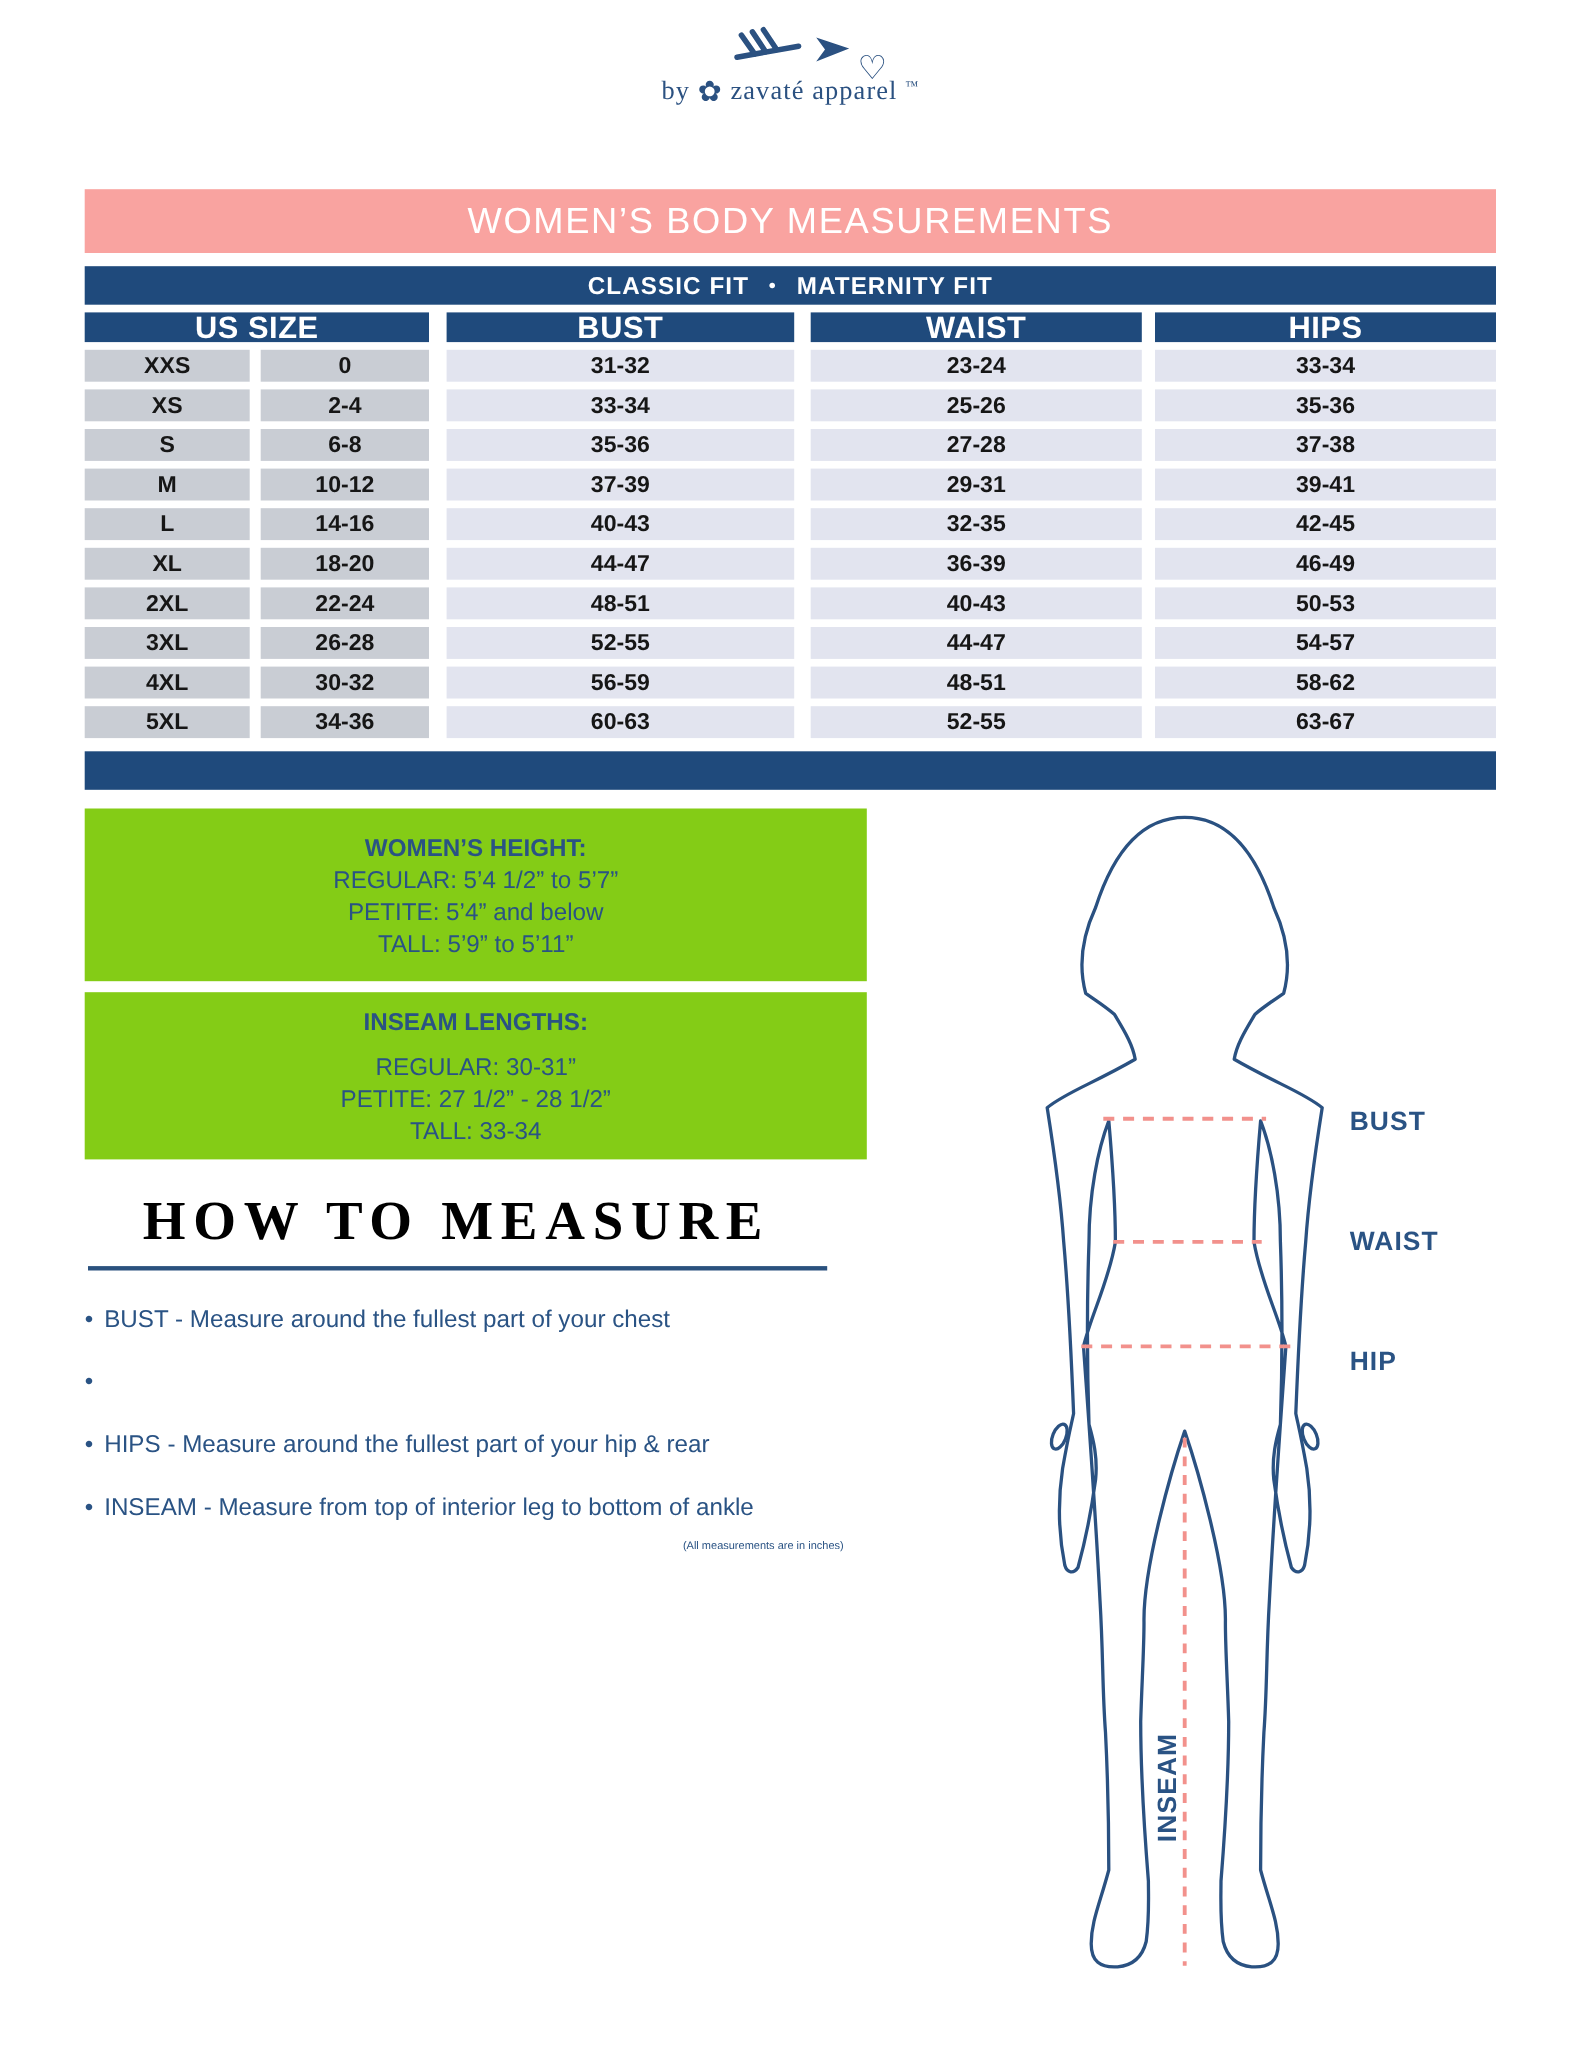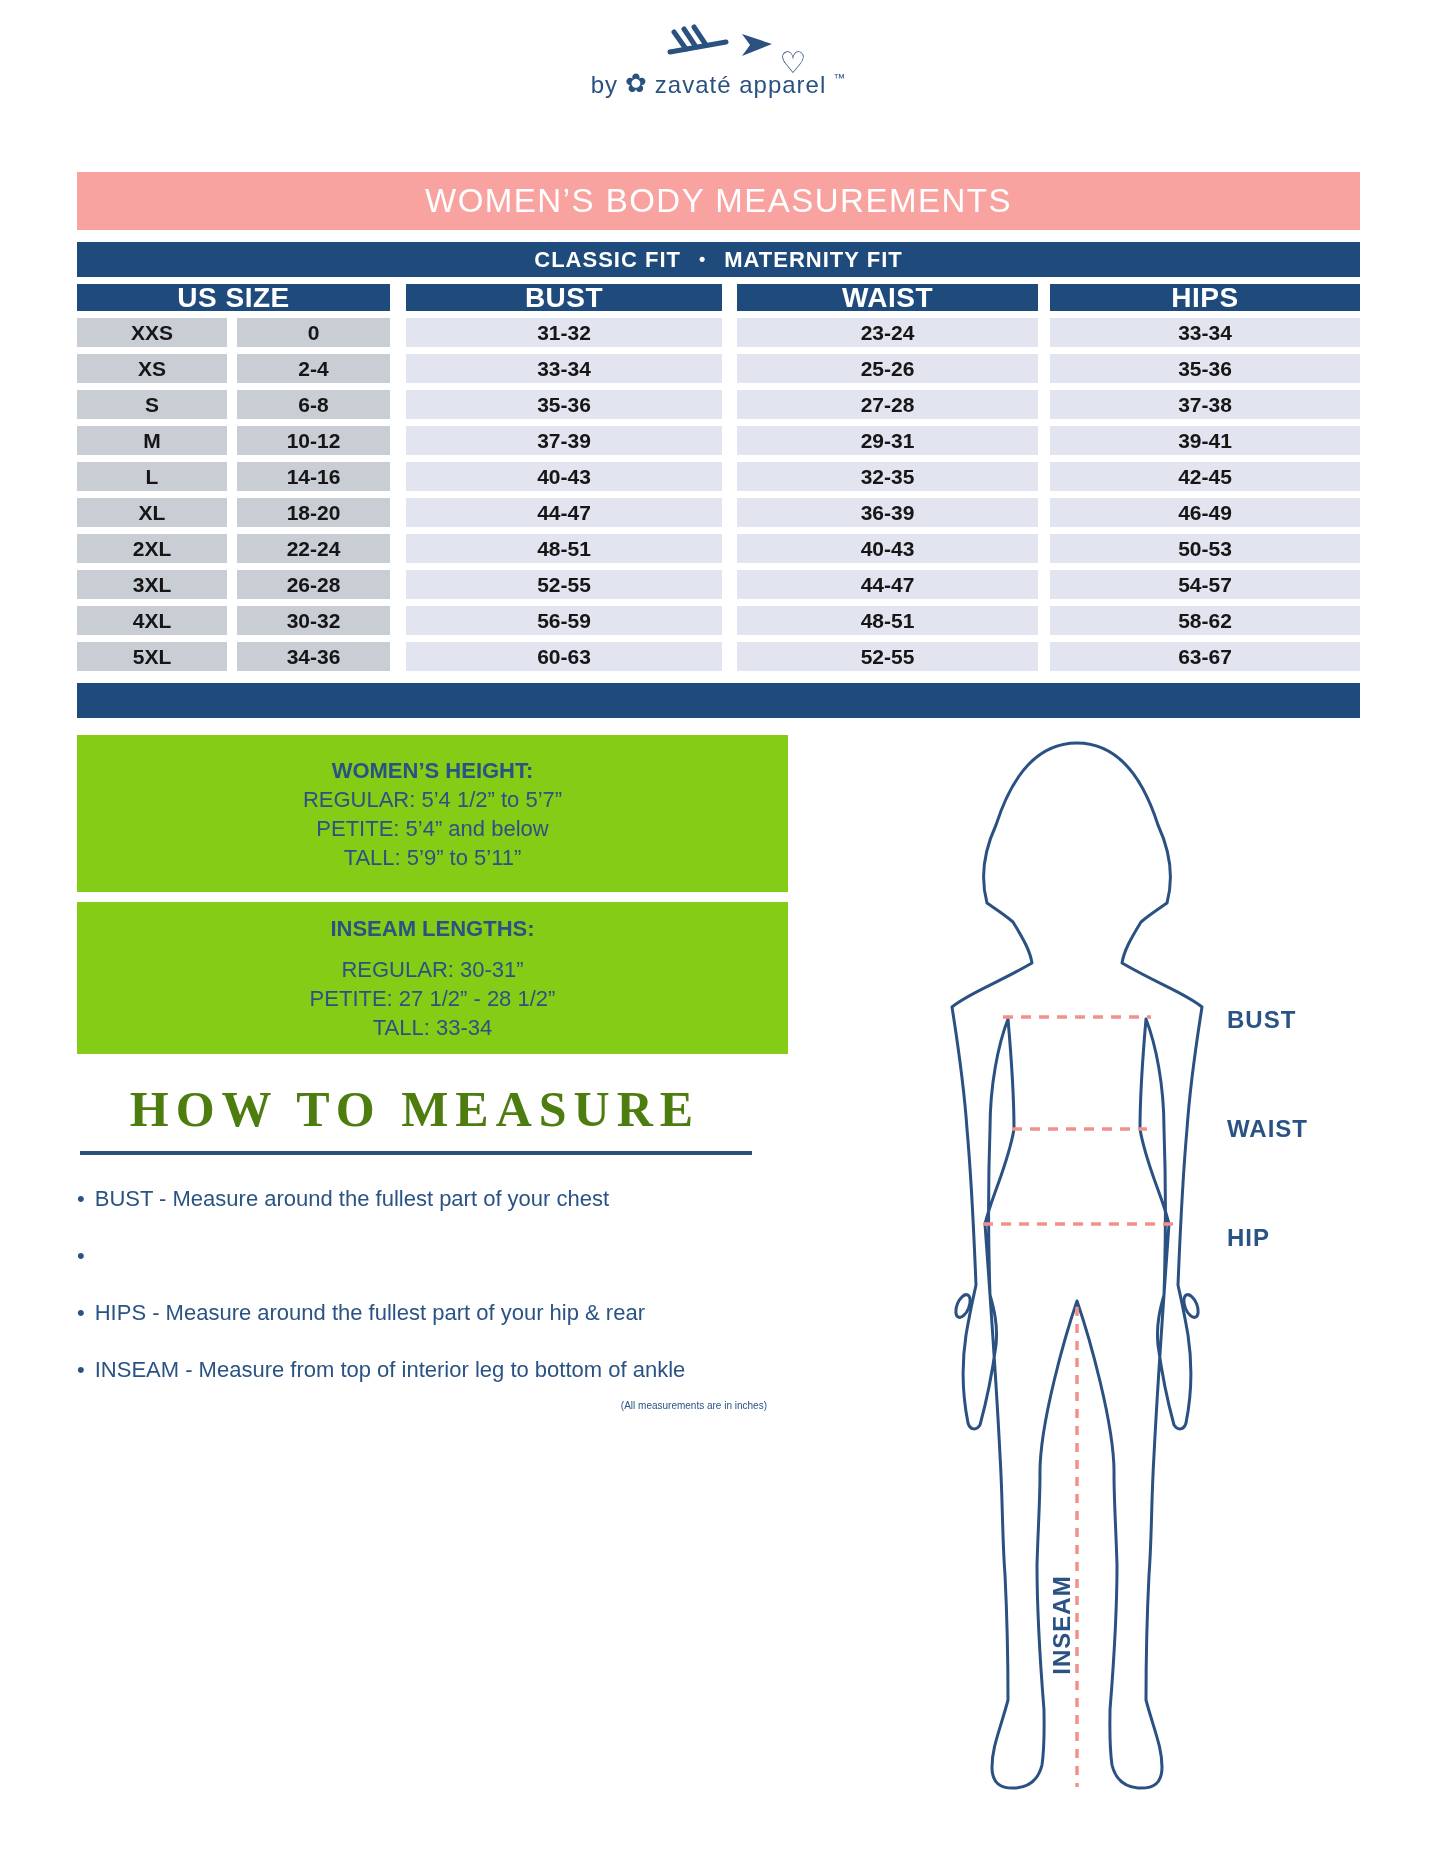--- a/index.html
+++ b/index.html
@@ -41,21 +41,21 @@
   
   .info-box{position:absolute;left:77px;width:711px;background:#84cc16;
     display:flex;flex-direction:column;align-items:center;justify-content:center;
     color:#2A5384;font-size:22px;line-height:29px;text-align:center;}
   .info-box .bx-title{font-weight:bold;}
   #height-box{top:735px;height:157px;}
   #inseam-box{top:902px;height:152px;gap:12px;}
   
   .htm-title{position:absolute;left:77px;top:1080px;width:676px;text-align:center;
     font-family:"Liberation Serif", serif;font-weight:bold;font-size:50px;
-    letter-spacing:7px;color:#4d7c0f;}
+    letter-spacing:7px;color:#000000;}
   .htm-rule{position:absolute;left:80px;top:1151px;width:672px;height:4px;background:#2A517E;}
   .bullets{position:absolute;left:77px;top:1184px;width:700px;}
   .bullet-row{display:flex;gap:10px;margin-bottom:28px;color:#2A5384;font-size:22px;line-height:29px;}
   .bullet-dot{flex:none;}
   .measure-note{position:absolute;left:77px;top:1400px;width:690px;text-align:right;
     color:#2A5384;font-size:10px;}
   
   .figure-box{position:absolute;left:930px;top:735px;width:300px;height:1085px;}
   .dim-label{position:absolute;color:#2A5384;font-weight:bold;font-size:24px;letter-spacing:1px;white-space:nowrap;}
   #bust-label{left:1227px;top:1006px;}
@@ -76,21 +76,21 @@
           <line x1="10" y1="10" x2="22" y2="27"></line>
           <line x1="20" y1="7" x2="32" y2="25"></line>
           <line x1="30" y1="5" x2="42" y2="23"></line>
         </g>
       </svg>
       <span class="heart">♡</span>
       <svg width="34" height="26" viewBox="0 0 34 26">
         <polygon points="2,2 32,12 2,24 10,13" fill="#2B5181"></polygon>
       </svg>
     </div>
-    <div style="display:flex;align-items:flex-end;gap:7px;color:#2B5181;font-size:24px;letter-spacing:1px;">
+    <div style="display:flex;align-items:center;gap:7px;color:#2B5181;font-size:24px;letter-spacing:1px;font-family:Liberation Serif, serif;">
       <span>by</span>
       <span style="font-size:26px;">✿</span>
       <span>zavaté apparel</span>
       <span style="font-size:12px;align-self:flex-start;line-height:20px;">™</span>
     </div>
   </div>
 
   <div class="pink-banner">
     <span>WOMEN’S BODY MEASUREMENTS</span>
   </div>

